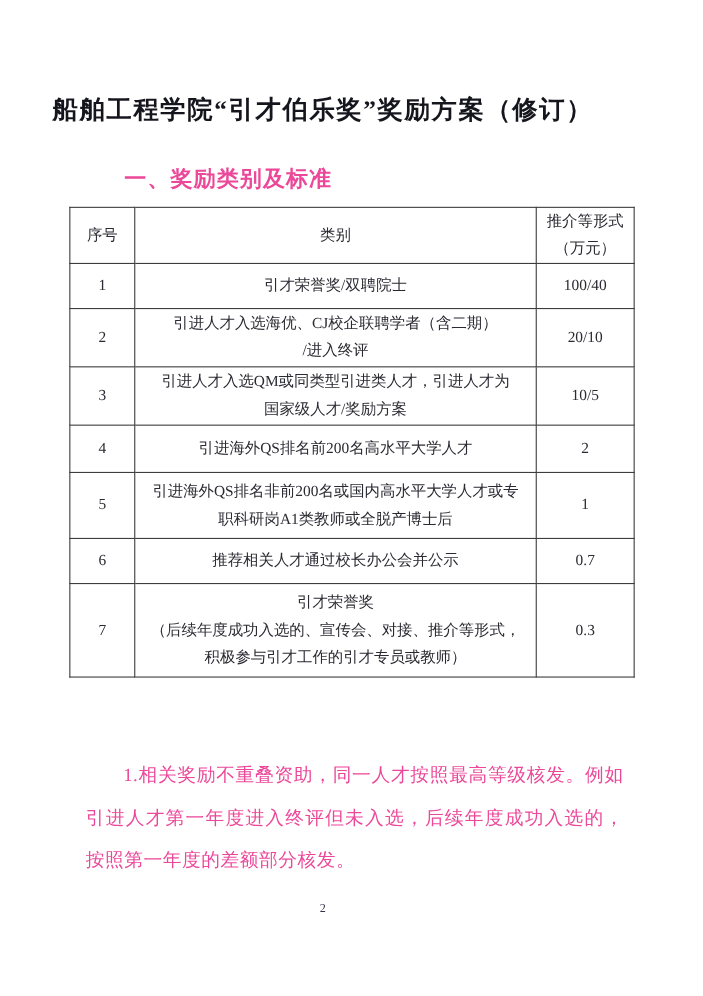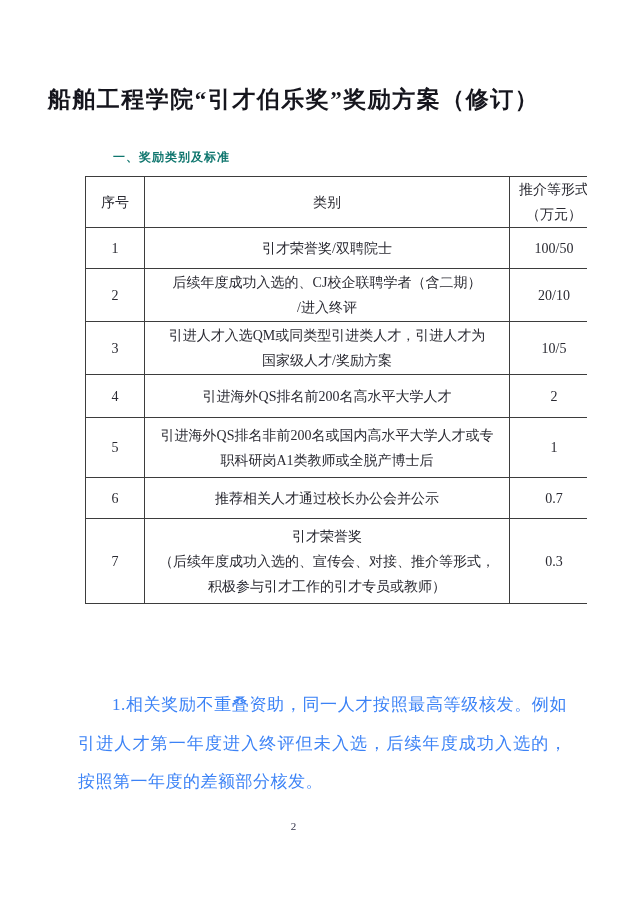--- a/index.html
+++ b/index.html
@@ -17,32 +17,31 @@
     font-family:"Liberation Serif","DejaVu Serif",serif;
     font-weight:700;
     font-size:23px;
     letter-spacing:1.5px;
     color:#15151d;
   }
   .sec-heading{
     position:absolute;left:113px;
     font-family:Liberation Serif, serif;
     font-weight:700;
-    font-size:12px;
+    font-size:20px;
     letter-spacing:1px;
-    color:#0f766e;
+    color:#ec4899;
   }
   .sec-heading.one{top:149px;}
   .sec-heading.two{top:648px;}
   table.awards{
-    position:absolute;left:63px;top:176px;
+    position:absolute;left:63px;top:188px;
     width:513px;
     border-collapse:collapse;
     table-layout:fixed;
-    margin-left:22px;
   }
   table.awards td,table.awards th{
     border:1px solid #3d3d3d;
     text-align:center;
     vertical-align:middle;
     font-weight:normal;
     font-size:14px;
     line-height:25px;
     padding:0 2px;
     white-space:pre-line;
@@ -61,21 +60,21 @@
   tbody tr:nth-child(6){height:41px;}
   tbody tr:nth-child(7){height:85px;}
   .notes-para{
     position:absolute;left:78px;top:686px;
     width:489px;
     font-size:17px;
     line-height:38.5px;
     text-align:justify;
     text-indent:2em;
     letter-spacing:0.5px;
-    color:#3b82f6;
+    color:#ec4899;
   }
   .page-number{
     position:absolute;left:0;right:0;top:820px;
     text-align:center;
     font-size:11px;
     color:#33334a;
   }
 </style>
 </head>
 <body>
@@ -97,25 +96,25 @@
         <th>序号</th>
         <th>类别</th>
         <th>推介等形式
 （万元）</th>
       </tr>
     </thead>
     <tbody>
       <tr>
         <td>1</td>
         <td>引才荣誉奖/双聘院士</td>
-        <td>100/50</td>
+        <td>100/40</td>
       </tr>
       <tr>
         <td>2</td>
-        <td>后续年度成功入选的、CJ校企联聘学者（含二期）
+        <td>引进人才入选海优、CJ校企联聘学者（含二期）
 /进入终评</td>
         <td>20/10</td>
       </tr>
       <tr>
         <td>3</td>
         <td>引进人才入选QM或同类型引进类人才，引进人才为
 国家级人才/奖励方案</td>
         <td>10/5</td>
       </tr>
       <tr>

